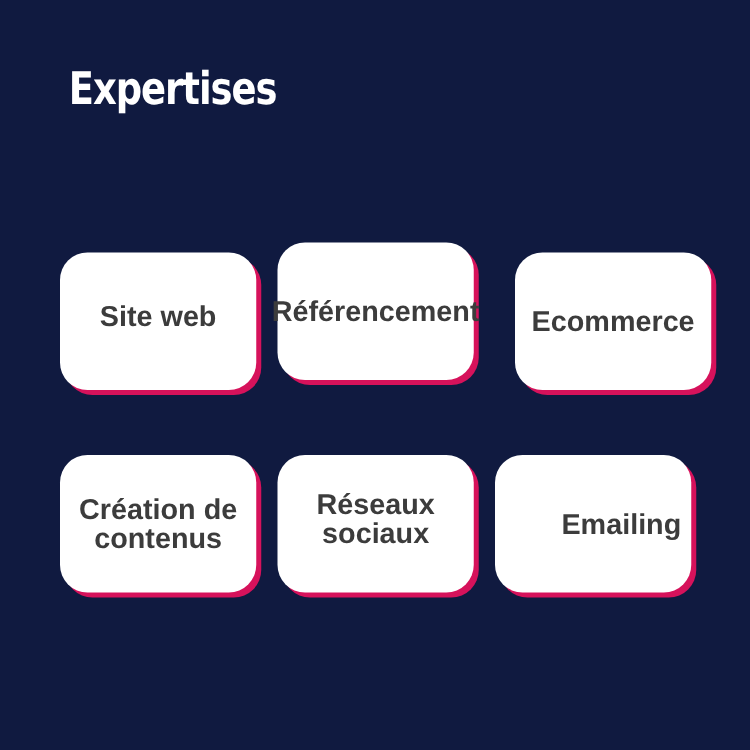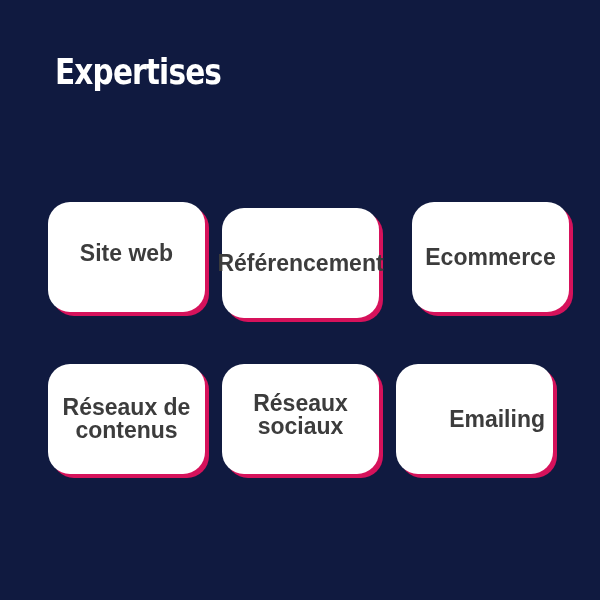--- a/index.html
+++ b/index.html
@@ -35,21 +35,21 @@
       padding: 0 8px;
     }
     .card span {
       color: #3c3c3c;
       font-weight: bold;
       font-size: 23px;
       line-height: 23px;
       white-space: pre-line;
     }
     .c1 { left: 48px;  top: 202px; }
-    .c2 { left: 222px; top: 208px; }
+    .c2 { left: 222px; top: 194px; }
     .c3 { left: 396px; top: 202px; margin-left: 16px; }
     .c4 { left: 48px;  top: 364px; }
     .c5 { left: 222px; top: 364px; }
     .c6 { left: 396px; top: 364px; justify-content: flex-end; }
     .c1 span { margin-top: -8px; }
     .c5 span { margin-top: -8px; }
   </style>
 </head>
 <body>
 
@@ -58,21 +58,21 @@
 <div class="card c1">
   <span>Site web</span>
 </div>
 <div class="card c2">
   <span>Référencement</span>
 </div>
 <div class="card c3">
   <span>Ecommerce</span>
 </div>
 <div class="card c4">
-  <span>Réseaux de
+  <span>Création de
 contenus</span>
 </div>
 <div class="card c5">
   <span>Réseaux
 sociaux</span>
 </div>
 <div class="card c6">
   <span>Emailing</span>
 </div>
 

